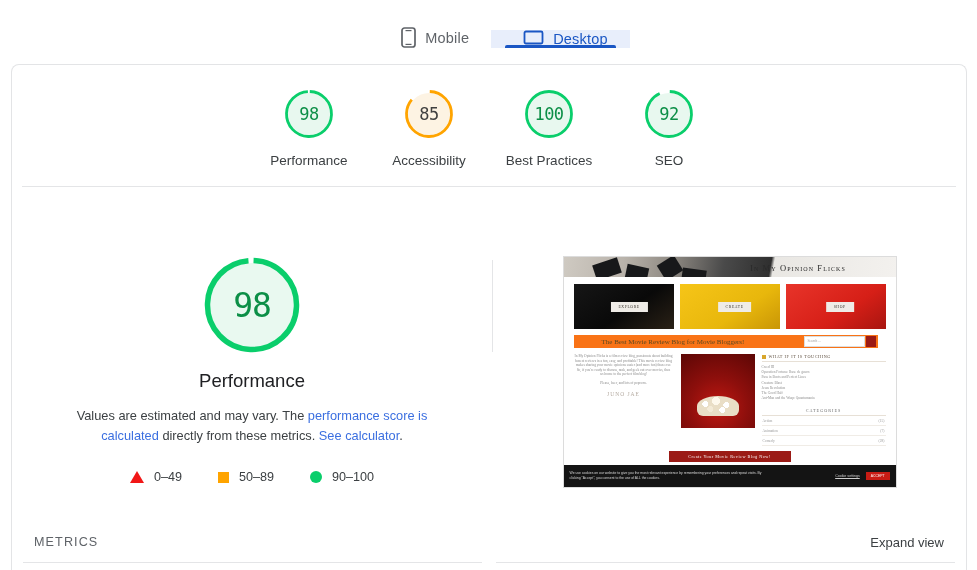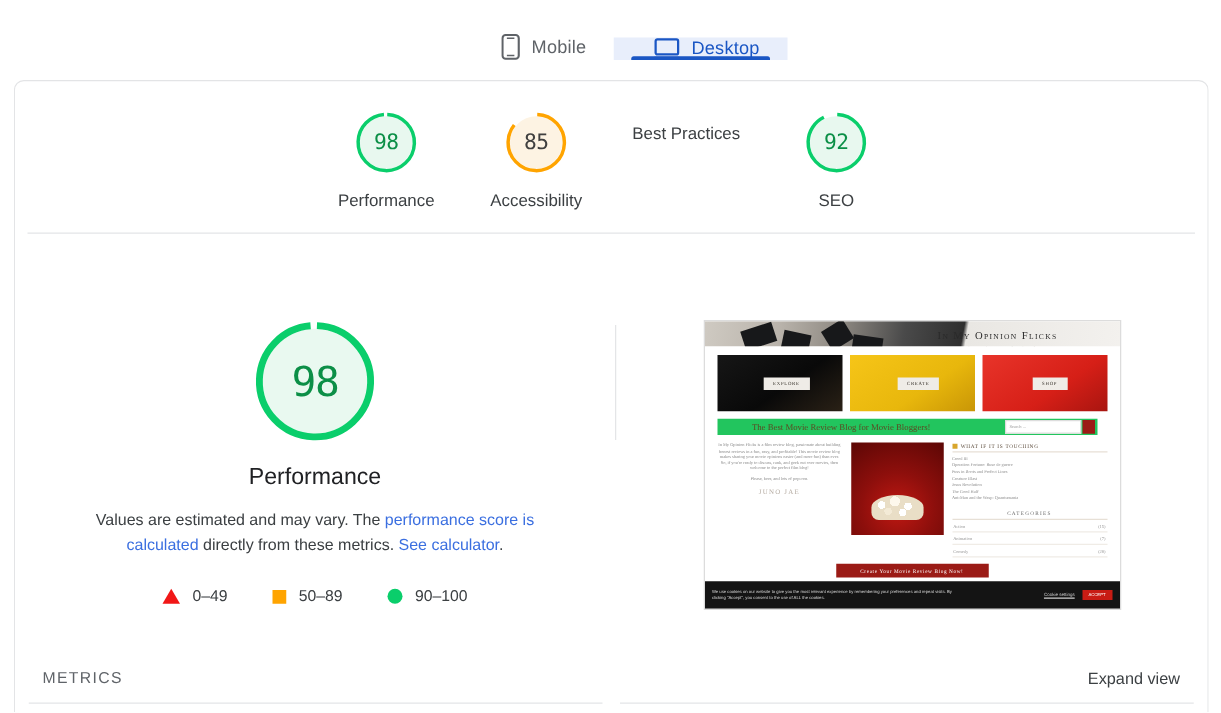--- a/index.html
+++ b/index.html
@@ -297,21 +297,21 @@
     background: #efece7;
     color: #39342d;
     font-size: 3.8px;
     letter-spacing: .6px;
     padding: 3px 8px;
     white-space: nowrap;
   }
   .t-band {
     margin: 6px 18px 0 10px;
     height: 13px;
-    background: #22c55e;
+    background: #f97316;
     display: flex;
     align-items: center;
   }
   .t-band-text {
     font-size: 7px;
     color: #5b4a22;
     padding-left: 28px;
     white-space: nowrap;
   }
   .t-search {
@@ -545,20 +545,27 @@
         <svg width="54" height="54" viewBox="0 0 54 54">
           <circle cx="27" cy="27" r="21" fill="#fdf3e3"></circle>
           <circle cx="27" cy="27" r="22.5" fill="none" stroke="#ffa400" stroke-width="2.8" stroke-dasharray="120.2 141.4" stroke-linecap="butt" transform="rotate(-88 27 27)"></circle>
         </svg>
         <div class="gauge-num" style="color:#404040">85</div>
       </div>
       <div class="gauge-caption">Accessibility</div>
     </div>
 
     <div class="gauge-item">
+      <div class="gauge-ring">
+        <svg width="54" height="54" viewBox="0 0 54 54">
+          <circle cx="27" cy="27" r="21" fill="#e8f8ef"></circle>
+          <circle cx="27" cy="27" r="22.5" fill="none" stroke="#0ace6b" stroke-width="2.8"></circle>
+        </svg>
+        <div class="gauge-num" style="color:#0c8f47">100</div>
+      </div>
       <div class="gauge-caption">Best Practices</div>
     </div>
 
     <div class="gauge-item">
       <div class="gauge-ring">
         <svg width="54" height="54" viewBox="0 0 54 54">
           <circle cx="27" cy="27" r="21" fill="#e8f8ef"></circle>
           <circle cx="27" cy="27" r="22.5" fill="none" stroke="#0ace6b" stroke-width="2.8" stroke-dasharray="130.1 141.4" stroke-linecap="butt" transform="rotate(-88 27 27)"></circle>
         </svg>
         <div class="gauge-num" style="color:#0c8f47">92</div>

